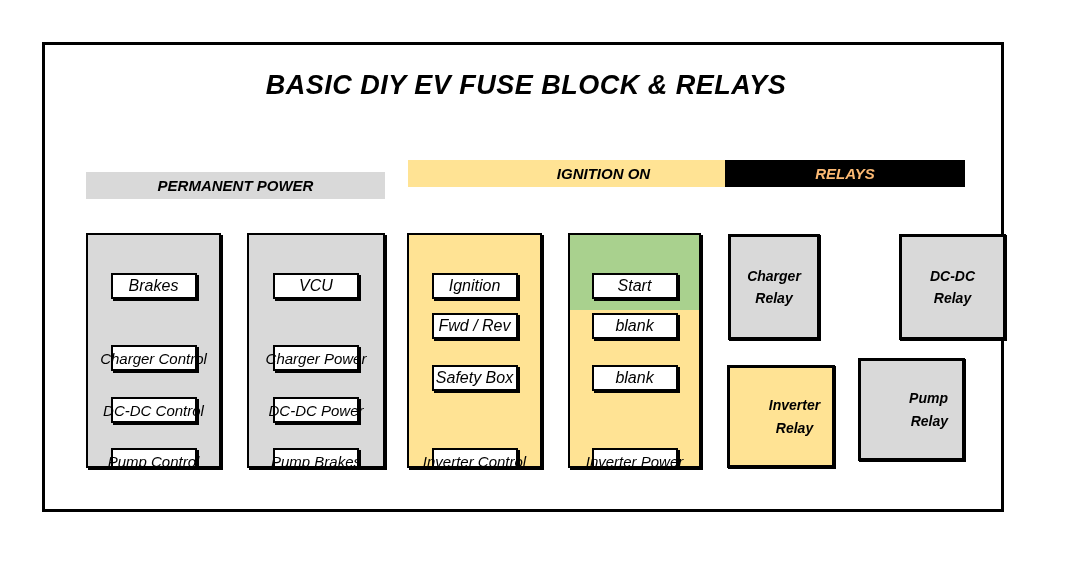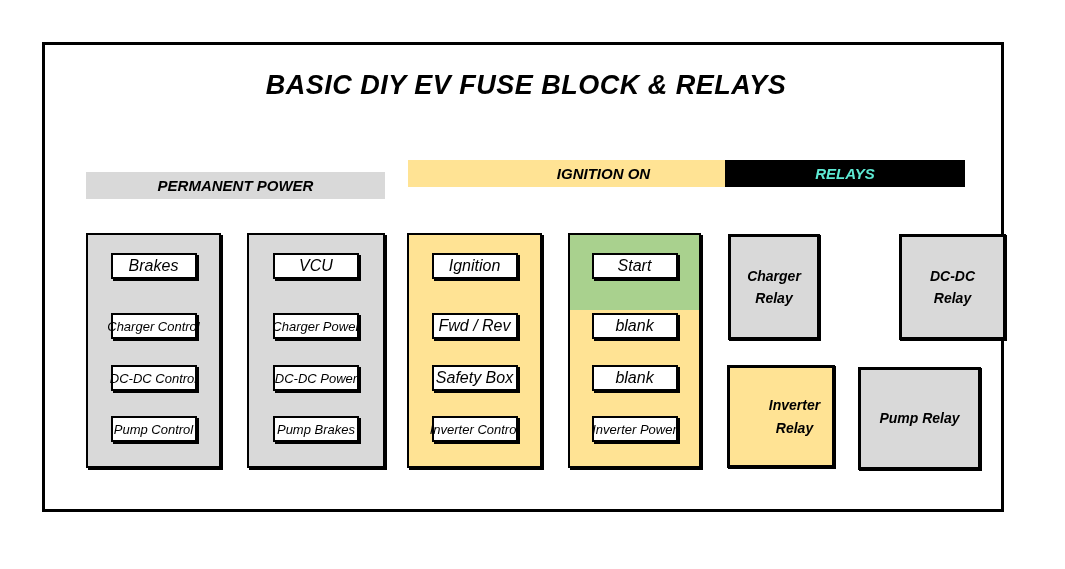--- a/index.html
+++ b/index.html
@@ -16,21 +16,21 @@
     text-align: center; font-size: 27px; font-weight: bold; letter-spacing: 0.5px;
   }
 
   .bar {
     position: absolute; top: 160px; height: 27px;
     display: flex; align-items: center; justify-content: center;
     font-size: 15px; font-weight: bold; box-sizing: border-box;
   }
   .bar.gray   { background: var(--gray); }
   .bar.yellow { background: var(--yellow); }
-  .bar.black  { background: var(--black); color: #5eead4; }
+  .bar.black  { background: var(--black); color: #fdba74; }
 
   .fuse-col {
     position: absolute; top: 233px; height: 235px;
     border: 2px solid #000; box-shadow: 2px 2px 0 #000;
     box-sizing: border-box; overflow: hidden;
   }
   .fuse-col.gray   { background: var(--gray); }
   .fuse-col.yellow { background: var(--yellow); }
   .green-top {
     position: absolute; left: 0; top: 0; width: 100%; height: 75px;
@@ -38,39 +38,39 @@
   }
 
   .fuse-box {
     position: absolute; left: 50%; transform: translateX(-50%);
     width: 86px; height: 26px; background: #fff;
     border: 2px solid #000; box-shadow: 2px 2px 0 #000;
     box-sizing: border-box;
     display: flex; align-items: center; justify-content: center;
     white-space: nowrap;
   }
-  .fuse-box.r1 { top: 18px; }
+  .fuse-box.r1 { top: 38px; }
   .fuse-box.r2 { top: 78px; }
   .fuse-box.r3 { top: 130px; }
   .fuse-box.r4 { top: 181px; justify-content: center; }
   .fuse-box.large { font-size: 16px; }
-  .fuse-box.small { font-size: 13px; }
+  .fuse-box.small { font-size: 15px; margin-top: 32px; }
 
   .relay {
     position: absolute; border: 3px solid #000; box-shadow: 1px 1px 0 #000;
     box-sizing: border-box;
     display: flex; align-items: center; justify-content: center; text-align: center;
     font-size: 14px; font-weight: bold; line-height: 1.6; padding: 0 14px;
   }
   .relay.gray   { background: var(--gray); }
   .relay.yellow { background: var(--yellow); padding-left: 41px; }
   .relay.charger  { left: 728px; top: 234px; width: 92px; height: 106px; }
   .relay.dcdc     { left: 899px; top: 234px; width: 107px; height: 106px; }
   .relay.inverter { left: 727px; top: 365px; width: 108px; height: 103px; }
-  .relay.pump     { left: 858px; top: 367px; width: 123px; height: 103px; text-align: right; }
+  .relay.pump     { left: 858px; top: 358px; width: 107px; height: 103px; text-align: right; }
 
   
   .col-1 { left: 86px;  width: 135px; }
   .col-2 { left: 247px; width: 138px; }
   .col-3 { left: 407px; width: 135px; }
   .col-4 { left: 568px; width: 133px; }
 
   .bar-1 { left: 86px;  width: 299px; margin-top: 12px; }
   .bar-2 { left: 408px; width: 344px; padding-left: 47px; }
   .bar-3 { left: 725px; width: 240px; }

